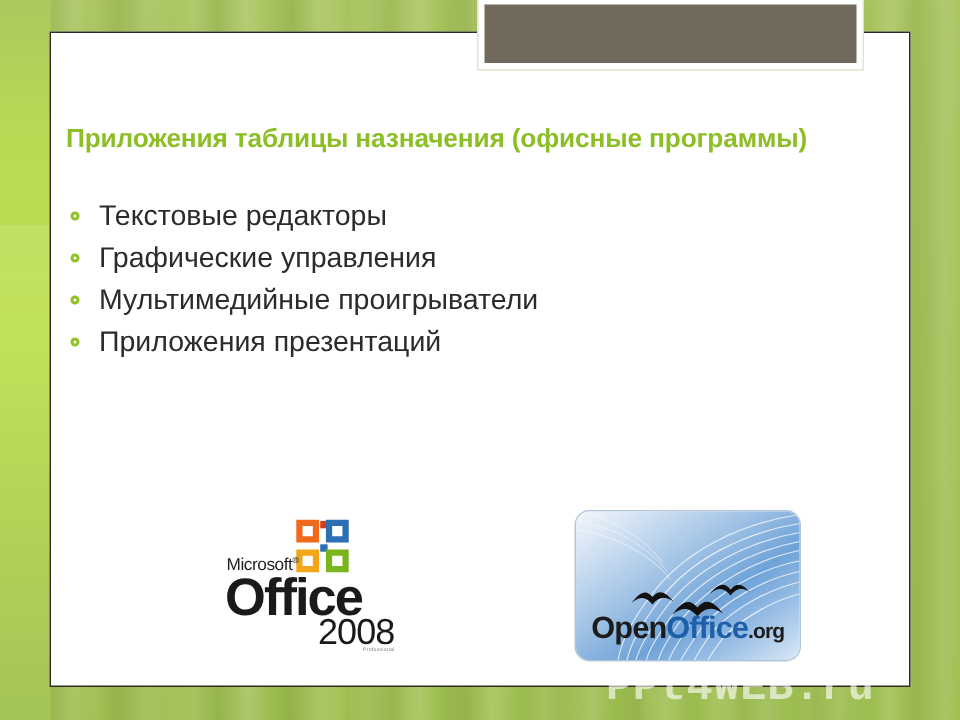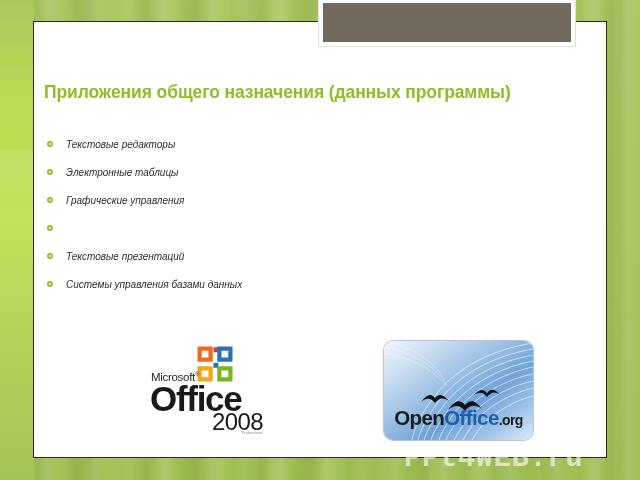--- a/index.html
+++ b/index.html
@@ -113,24 +113,23 @@
     width: 500px;
     list-style: none;
     margin: 0;
     padding: 0;
   }
   #bullets li {
     position: relative;
     padding-left: 22px;
     height: 28px;
     line-height: 28px;
-    font-size: 10px;
+    font-size: 19px;
     color: #2b2b2b;
     white-space: nowrap;
-    font-style: italic;
   }
   #bullets li .dot {
     position: absolute;
     left: 3px; top: 10px;
     width: 6px; height: 6px;
     border: 2.2px solid #90c226;
     border-radius: 50%;
     box-sizing: border-box;
   }
 
@@ -239,45 +238,38 @@
   <div class="leftband">
     <div class="leftband-sheen"></div>
   </div>
 
   <div id="panel"></div>
 
   <div id="photo-frame">
     <div class="inner"></div>
   </div>
 
-  <div id="title">Приложения общего назначения (данных программы)</div>
+  <div id="title">Приложения таблицы назначения (офисные программы)</div>
 
   <ul id="bullets">
     <li>
       <span class="dot"></span>
       <span>Текстовые редакторы</span>
     </li>
     <li>
       <span class="dot"></span>
-      <span>Электронные таблицы</span>
-    </li>
-    <li>
-      <span class="dot"></span>
       <span>Графические управления</span>
     </li>
     <li>
       <span class="dot"></span>
+      <span>Мультимедийные проигрыватели</span>
     </li>
     <li>
       <span class="dot"></span>
-      <span>Текстовые презентаций</span>
-    </li>
-    <li>
-      <span class="dot"></span>
-      <span>Системы управления базами данных</span>
+      <span>Приложения презентаций</span>
     </li>
   </ul>
 
   <div id="ms-logo">
     <svg id="ms-pinwheel" viewBox="0 0 100 100">
 
       <path d="M4 4 H44 V44 H4 Z M15 15 V33 H33 V15 Z" fill="#F06A1E" fill-rule="evenodd"></path>
 
       <rect x="46" y="6" width="13" height="13" fill="#D83B1E"></rect>
 

